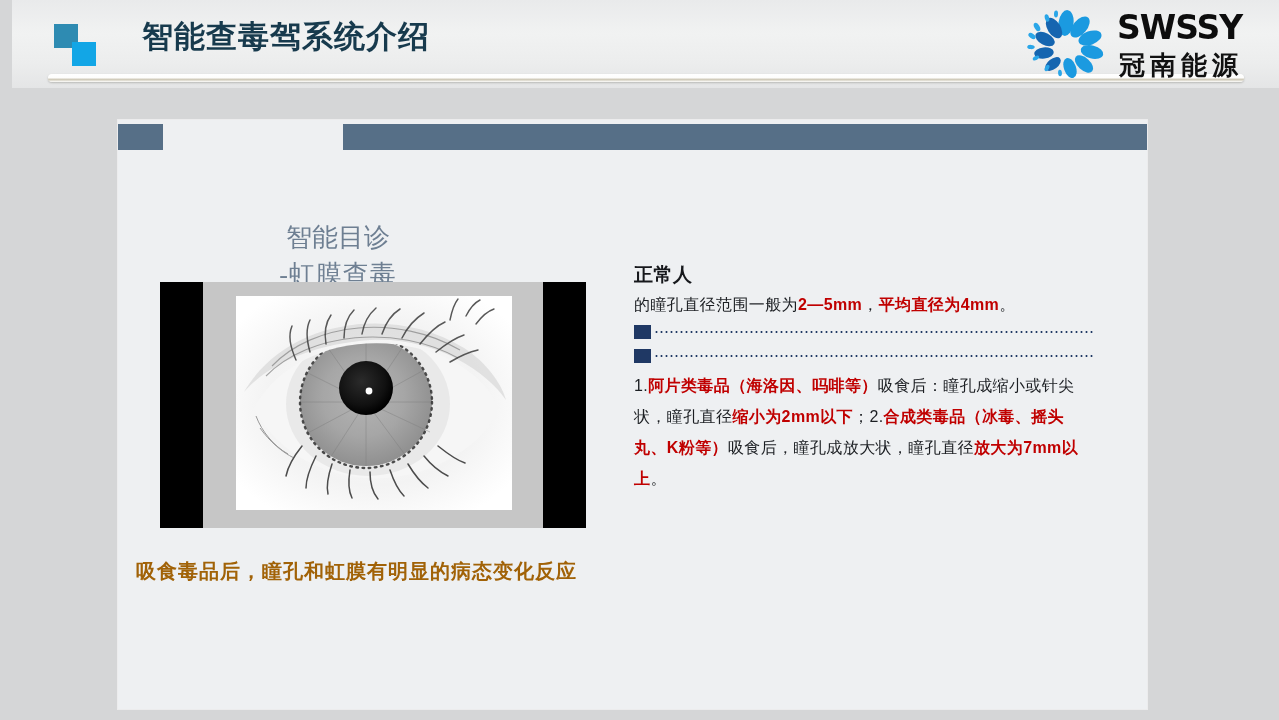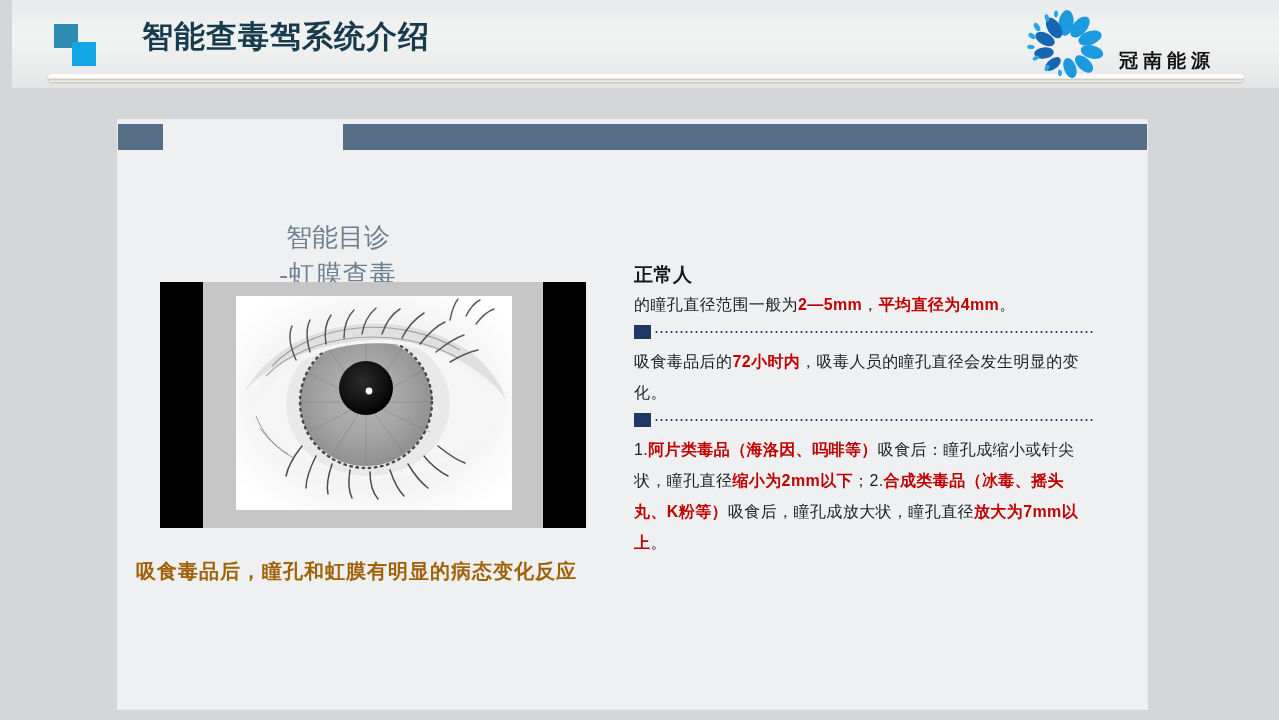--- a/index.html
+++ b/index.html
@@ -39,21 +39,21 @@
   .logo{position:absolute;right:18px;top:8px;width:250px;height:72px;}
   .logo-mark{position:absolute;left:0;top:2px;width:86px;height:68px;}
   .logo-text{
     position:absolute;left:94px;top:2px;
     font-family:"DejaVu Sans","Liberation Sans",sans-serif;
     font-weight:bold;font-size:33px;letter-spacing:-1px;color:#0d0d0d;line-height:36px;
   }
   .logo-sub{
     position:absolute;left:96px;top:40px;
     font-family:Liberation Mono, monospace;
-    font-weight:bold;font-size:19px;letter-spacing:5px;color:#111;
+    font-weight:bold;font-size:26px;letter-spacing:5px;color:#111;
   }
 
   
   .panel{
     position:absolute;left:118px;top:96px;width:1029px;height:589px;
     background:#eef0f2;
     box-shadow:0 0 0 1px rgba(255,255,255,.55);
     margin-top:24px;
   }
 
@@ -141,20 +141,21 @@
           <ellipse cx="14" cy="17" rx="2.6" ry="4.6" transform="rotate(-30 14 17)"></ellipse>
           <ellipse cx="9" cy="26" rx="2.3" ry="4.1" transform="rotate(-55 9 26)"></ellipse>
           <ellipse cx="8" cy="37" rx="2.1" ry="3.8" transform="rotate(-85 8 37)"></ellipse>
           <ellipse cx="13" cy="48" rx="2" ry="3.5" transform="rotate(-118 13 48)"></ellipse>
           <ellipse cx="24" cy="58" rx="2" ry="3.4" transform="rotate(-150 24 58)"></ellipse>
           <ellipse cx="37" cy="63" rx="1.9" ry="3.2" transform="rotate(175 37 63)"></ellipse>
           <ellipse cx="24" cy="8" rx="2.2" ry="3.8" transform="rotate(-14 24 8)"></ellipse>
           <ellipse cx="33" cy="4" rx="2" ry="3.4" transform="rotate(4 33 4)"></ellipse>
         </g>
       </svg>
+      <div class="logo-text">SWSSY</div>
       <div class="logo-sub">冠南能源</div>
     </div>
   </div>
 
   <div class="panel">
 
     <div class="banner-left"></div>
     <div class="banner-right"></div>
 
     <div class="slide-title">
@@ -279,23 +280,20 @@
           <span>的瞳孔直径范围一般为</span><span class="rd">2—5mm</span><span>，</span><span class="rd">平均直径为4mm</span><span>。</span>
         </div>
       </div>
 
       <div class="sep">
         <div class="sep-sq"></div>
         <div class="sep-line"></div>
       </div>
 
       <div class="blk">
-        <div class="blk-body">
-          <span>吸食毒品后的</span><span class="rd">72小时内</span><span>，吸毒人员的瞳孔直径会发生明显的变化。</span>
-        </div>
       </div>
 
       <div class="sep">
         <div class="sep-sq"></div>
         <div class="sep-line"></div>
       </div>
 
       <div class="blk">
         <div class="blk-body">
           <span>1.</span><span class="rd">阿片类毒品（海洛因、吗啡等）</span><span>吸食后：瞳孔成缩小或针尖状，瞳孔直径</span><span class="rd">缩小为2mm以下</span><span>；</span><span>2.</span><span class="rd">合成类毒品（冰毒、摇头丸、K粉等）</span><span>吸食后，瞳孔成放大状，瞳孔直径</span><span class="rd">放大为7mm以上</span><span>。</span>

